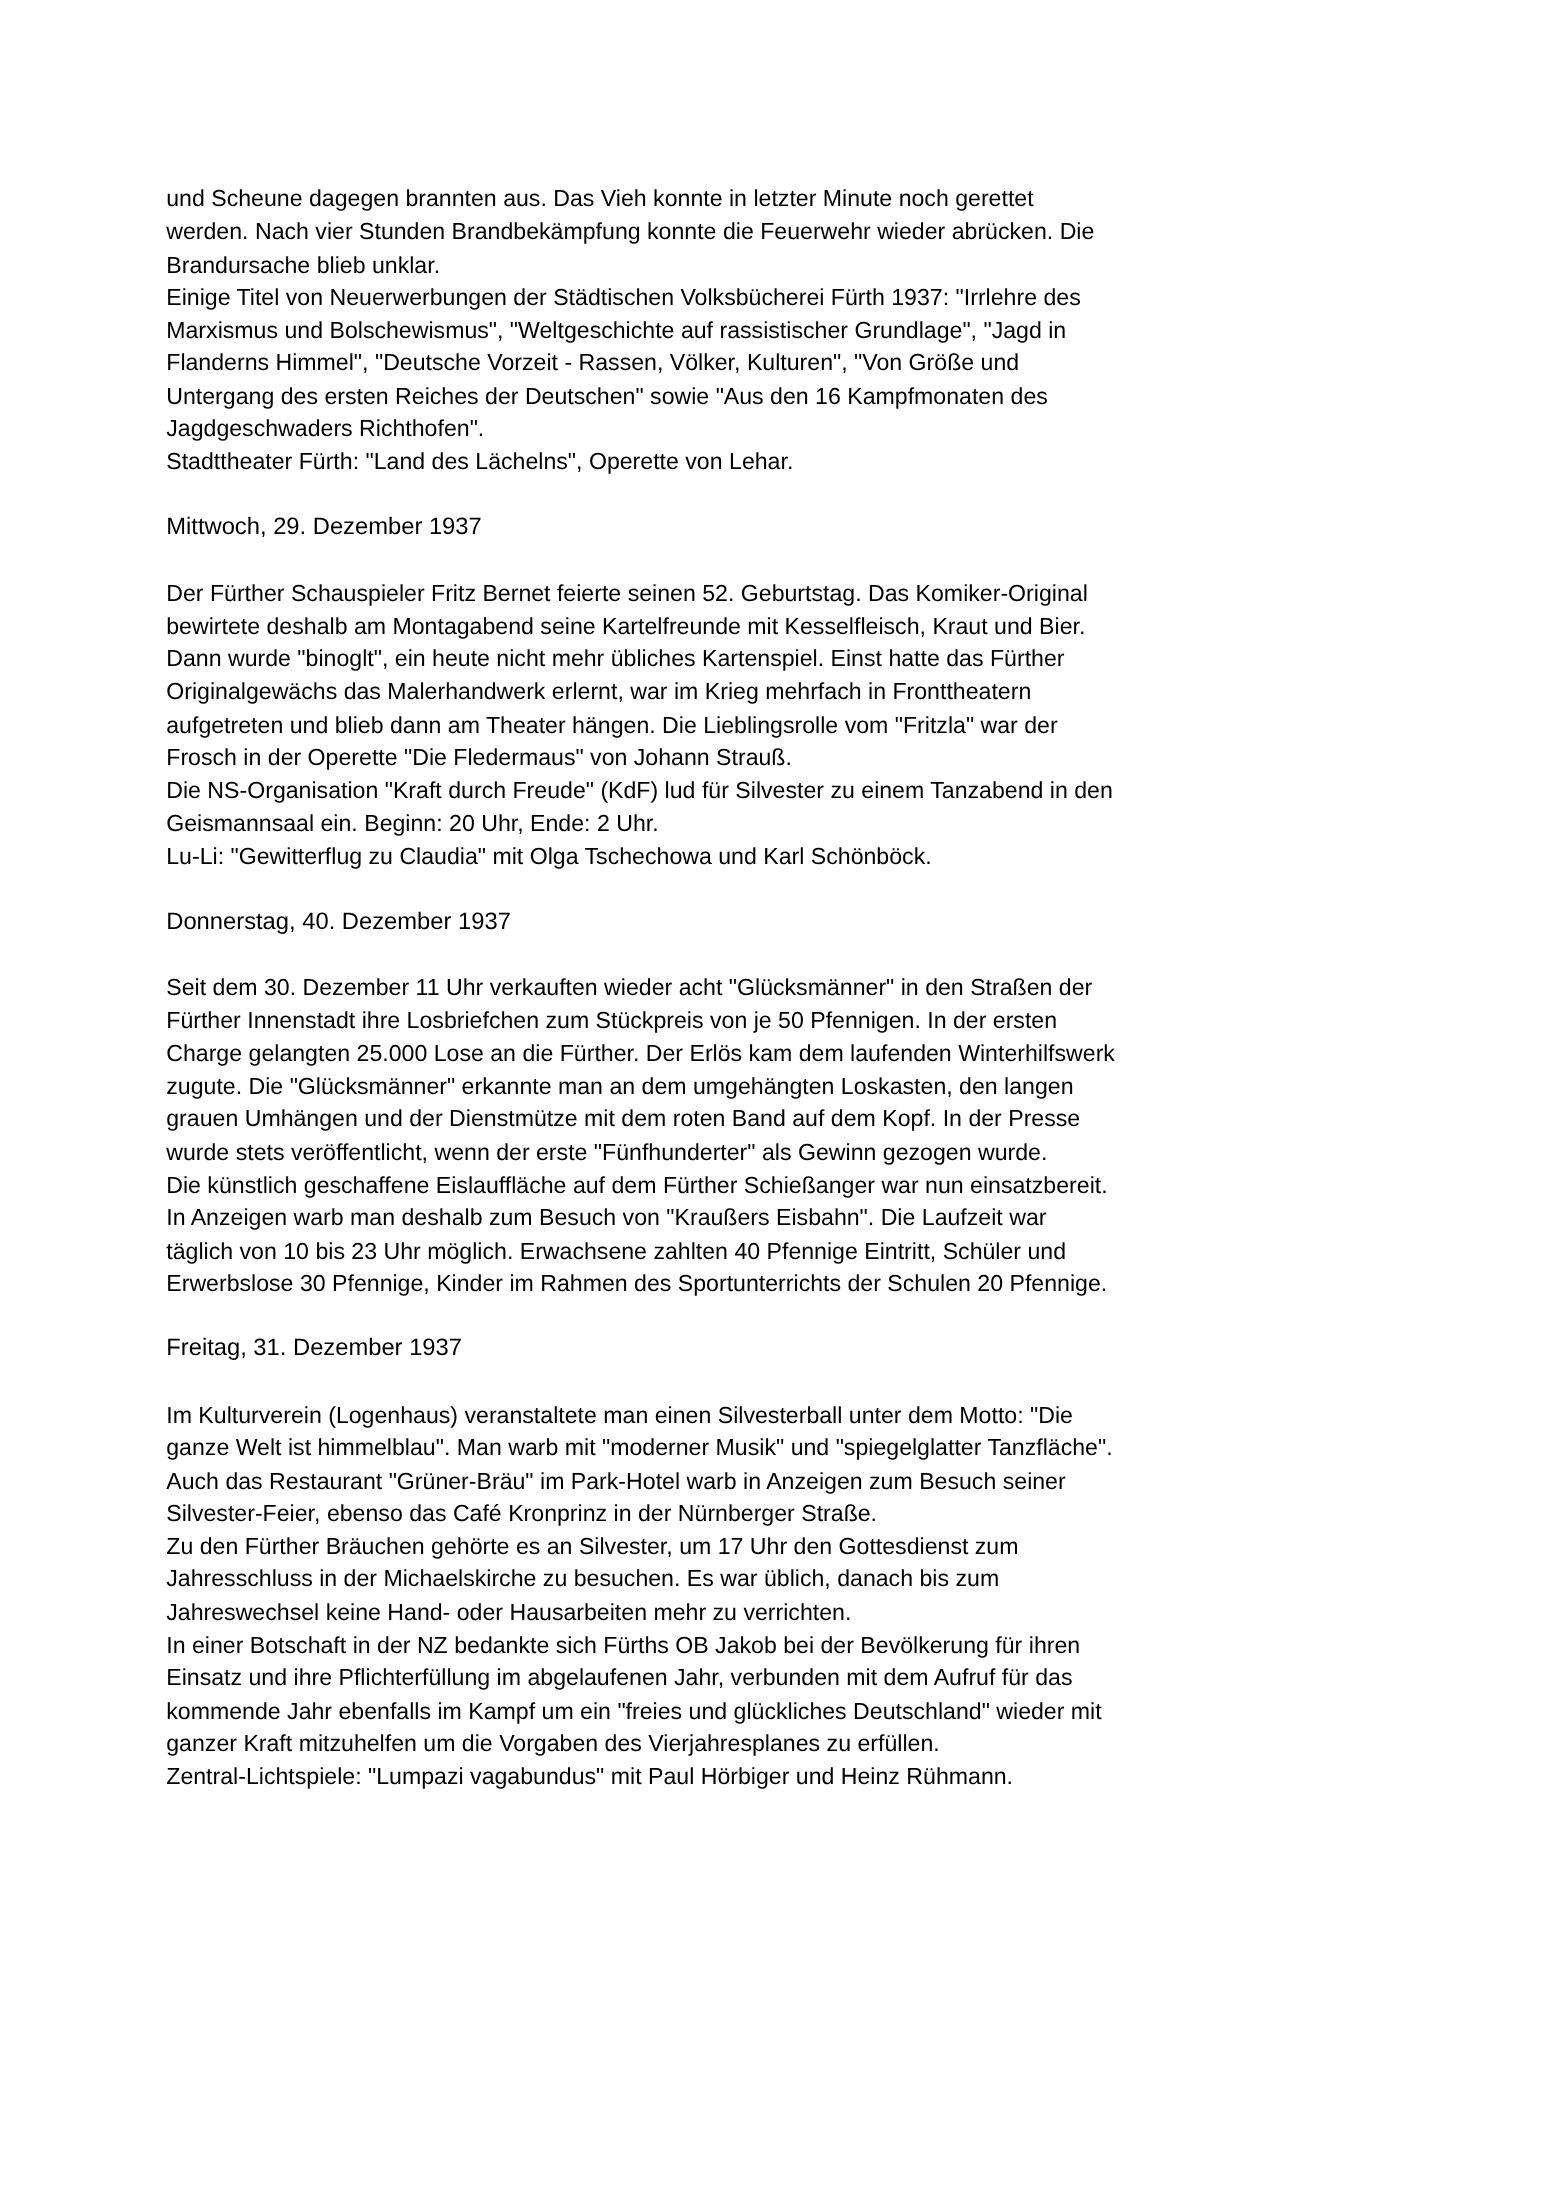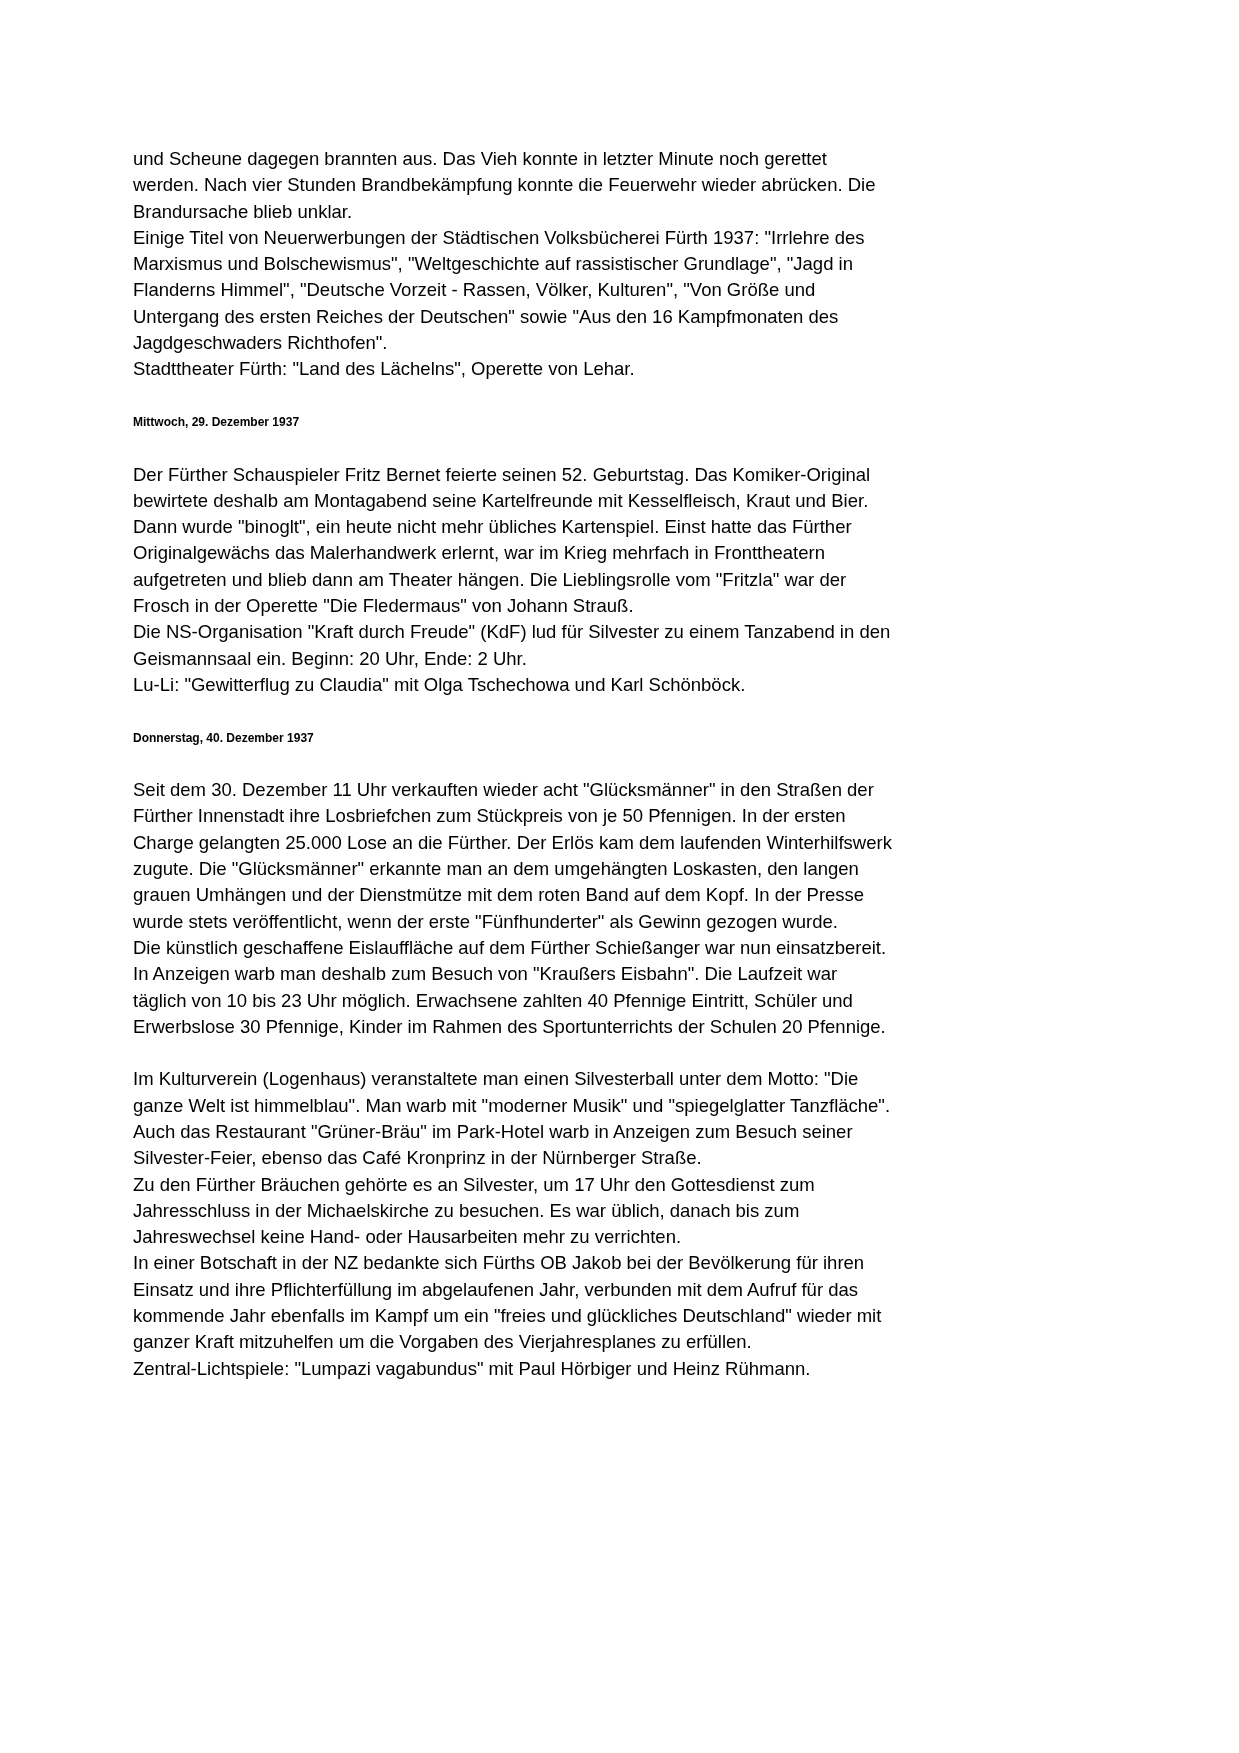--- a/index.html
+++ b/index.html
@@ -24,22 +24,22 @@
     line-height: 26.3px;
     color: #000000;
     -webkit-font-smoothing: antialiased;
   }
   .para {
     margin: 0 0 26.3px 0;
     white-space: pre-line;
   }
   .heading {
     margin: 0 0 26.3px 0;
-    font-size: 12px;
-    font-weight: bold;
+    font-size: 19px;
+    font-weight: normal;
     line-height: 26.3px;
     white-space: pre-line;
   }
 </style>
 </head>
 <body>
 
 <div class="page">
   <div class="content">
 
@@ -69,20 +69,21 @@
 Fürther Innenstadt ihre Losbriefchen zum Stückpreis von je 50 Pfennigen. In der ersten
 Charge gelangten 25.000 Lose an die Fürther. Der Erlös kam dem laufenden Winterhilfswerk
 zugute. Die "Glücksmänner" erkannte man an dem umgehängten Loskasten, den langen
 grauen Umhängen und der Dienstmütze mit dem roten Band auf dem Kopf. In der Presse
 wurde stets veröffentlicht, wenn der erste "Fünfhunderter" als Gewinn gezogen wurde.
 Die künstlich geschaffene Eislauffläche auf dem Fürther Schießanger war nun einsatzbereit.
 In Anzeigen warb man deshalb zum Besuch von "Kraußers Eisbahn". Die Laufzeit war
 täglich von 10 bis 23 Uhr möglich. Erwachsene zahlten 40 Pfennige Eintritt, Schüler und
 Erwerbslose 30 Pfennige, Kinder im Rahmen des Sportunterrichts der Schulen 20 Pfennige.</p>
 
+    <h2 class="heading">Freitag, 31. Dezember 1937</h2>
     <p class="para">Im Kulturverein (Logenhaus) veranstaltete man einen Silvesterball unter dem Motto: "Die
 ganze Welt ist himmelblau". Man warb mit "moderner Musik" und "spiegelglatter Tanzfläche".
 Auch das Restaurant "Grüner-Bräu" im Park-Hotel warb in Anzeigen zum Besuch seiner
 Silvester-Feier, ebenso das Café Kronprinz in der Nürnberger Straße.
 Zu den Fürther Bräuchen gehörte es an Silvester, um 17 Uhr den Gottesdienst zum
 Jahresschluss in der Michaelskirche zu besuchen. Es war üblich, danach bis zum
 Jahreswechsel keine Hand- oder Hausarbeiten mehr zu verrichten.
 In einer Botschaft in der NZ bedankte sich Fürths OB Jakob bei der Bevölkerung für ihren
 Einsatz und ihre Pflichterfüllung im abgelaufenen Jahr, verbunden mit dem Aufruf für das
 kommende Jahr ebenfalls im Kampf um ein "freies und glückliches Deutschland" wieder mit

